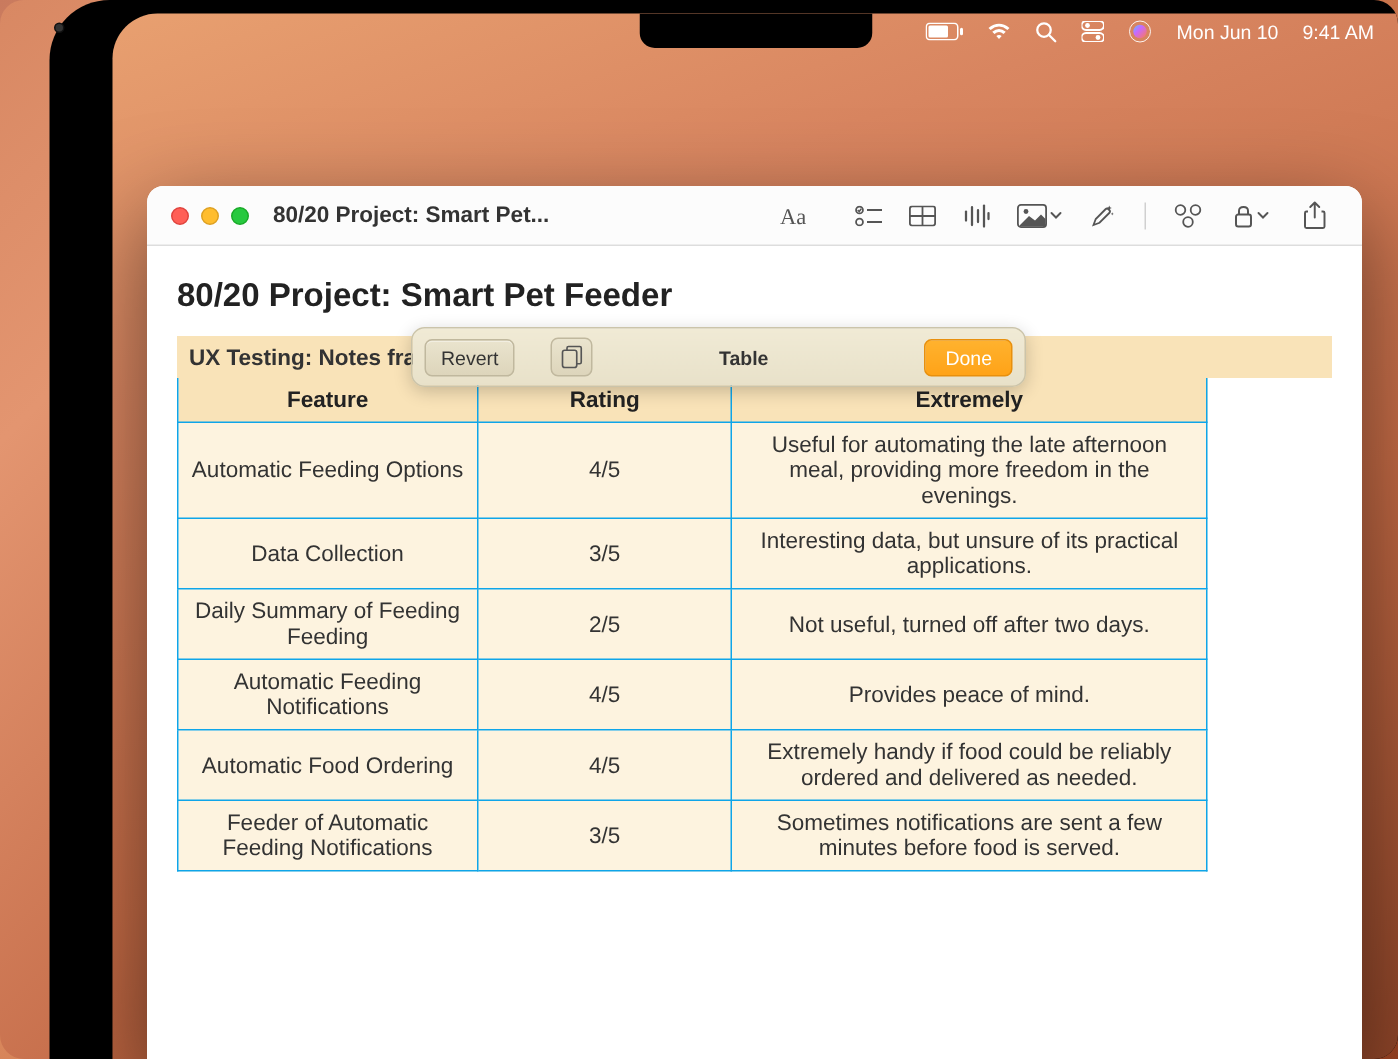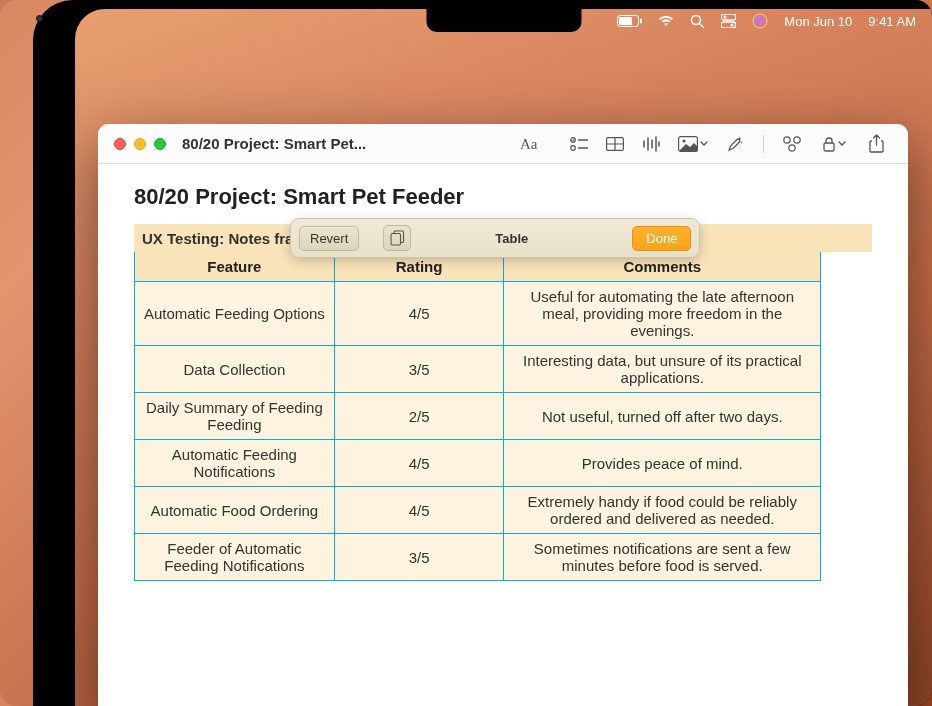--- a/index.html
+++ b/index.html
@@ -177,21 +177,21 @@
     }
     
     .toolbar-btn.has-chevron { width: 48px; }
     
     .chevron-down {
       margin-left: 2px;
     }
     
     
     .content {
-      padding: 20px 36px;
+      padding: 20px 20px;
       background: #fff;
     }
     
     .note-title {
       font-size: 22px;
       font-weight: 700;
       color: #222;
       margin-bottom: 14px;
     }
     
@@ -457,21 +457,21 @@
               <span class="float-label">Table</span>
               <button class="float-done">Done</button>
             </div>
           </div>
 
           <table class="data-table">
             <thead>
               <tr>
                 <th class="col-feature">Feature</th>
                 <th class="col-rating">Rating</th>
-                <th class="col-comments">Comments</th>
+                <th class="col-comments">Extremely</th>
               </tr>
             </thead>
             <tbody id="table-body">
             <tr>
                   <td class="col-feature">Automatic Feeding Options</td>
                   <td class="col-rating">4/5</td>
                   <td class="col-comments">Useful for automating the late afternoon meal, providing more freedom in the evenings.</td>
                 </tr>
                 <tr>
                   <td class="col-feature">Data Collection</td>

